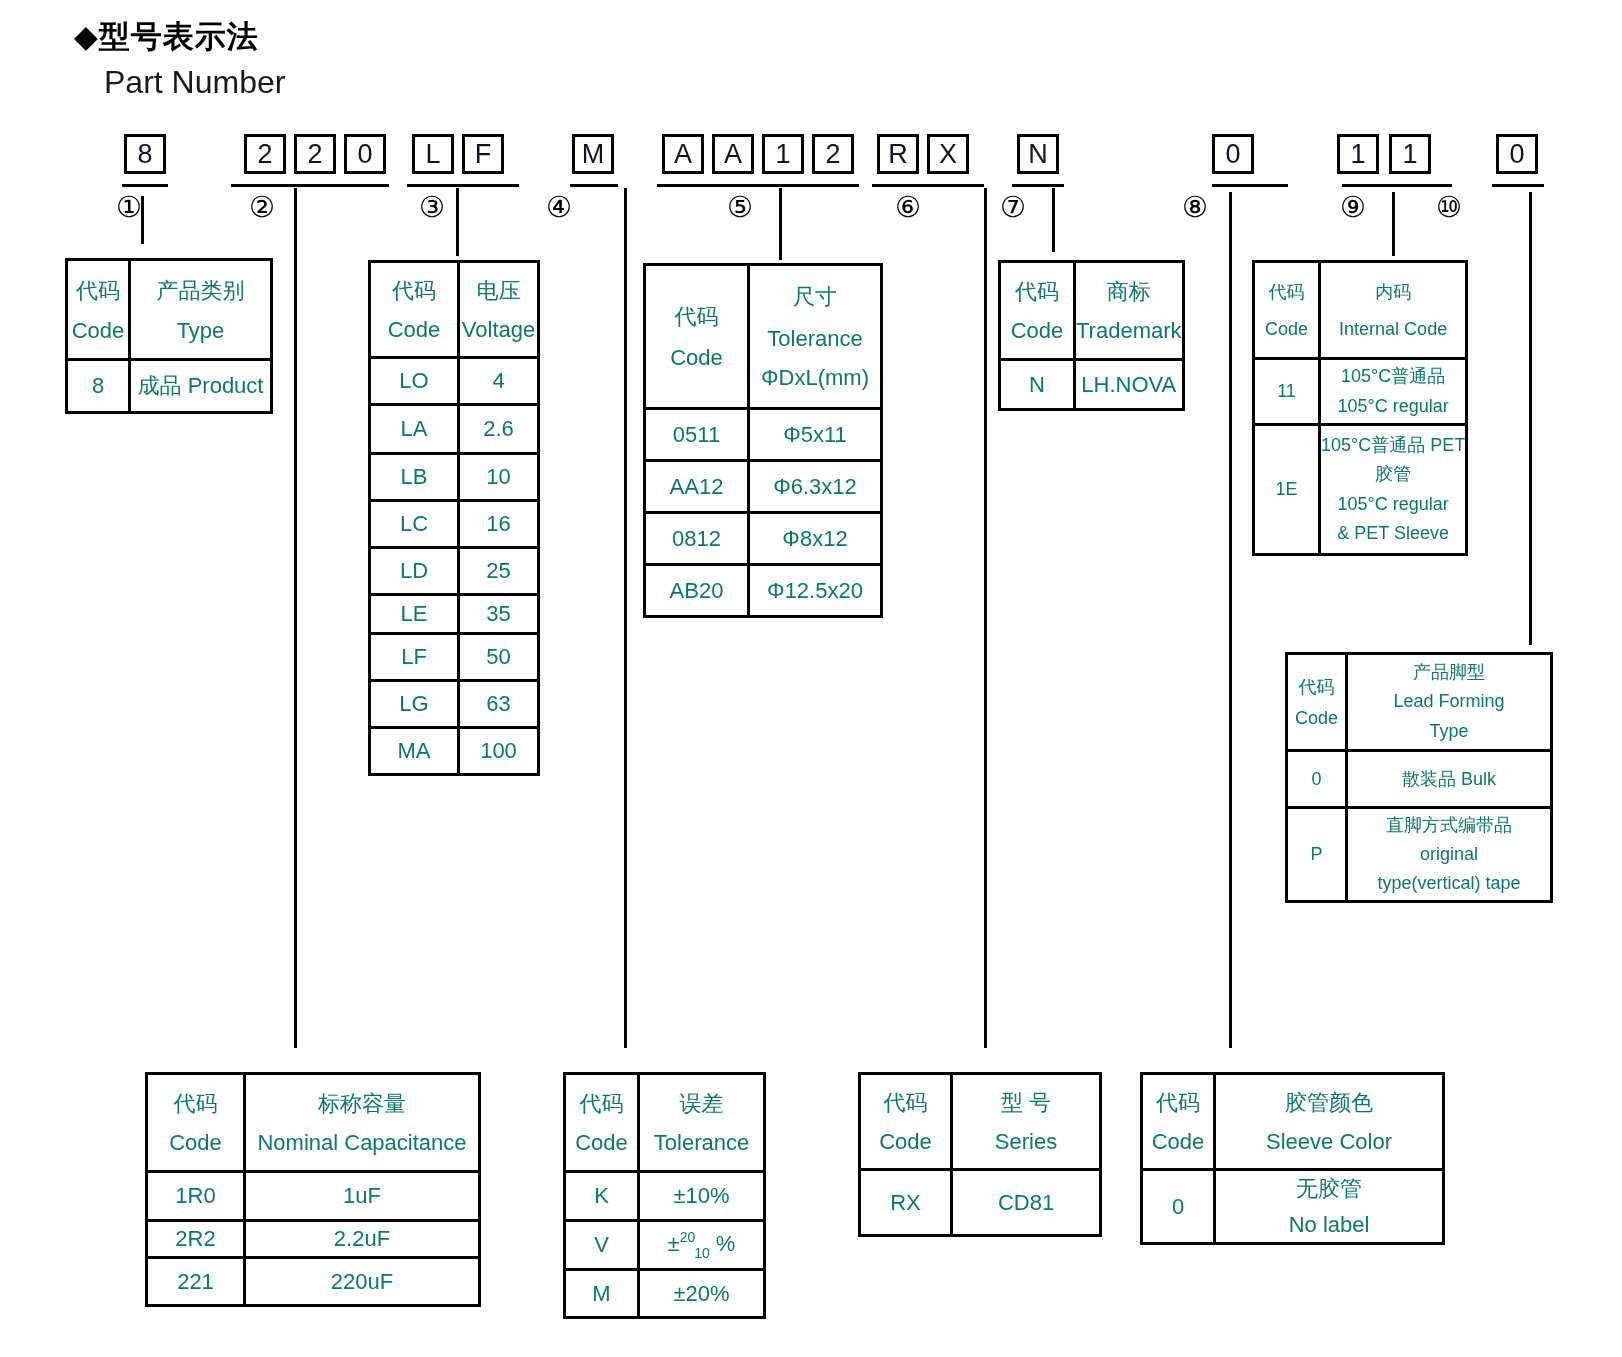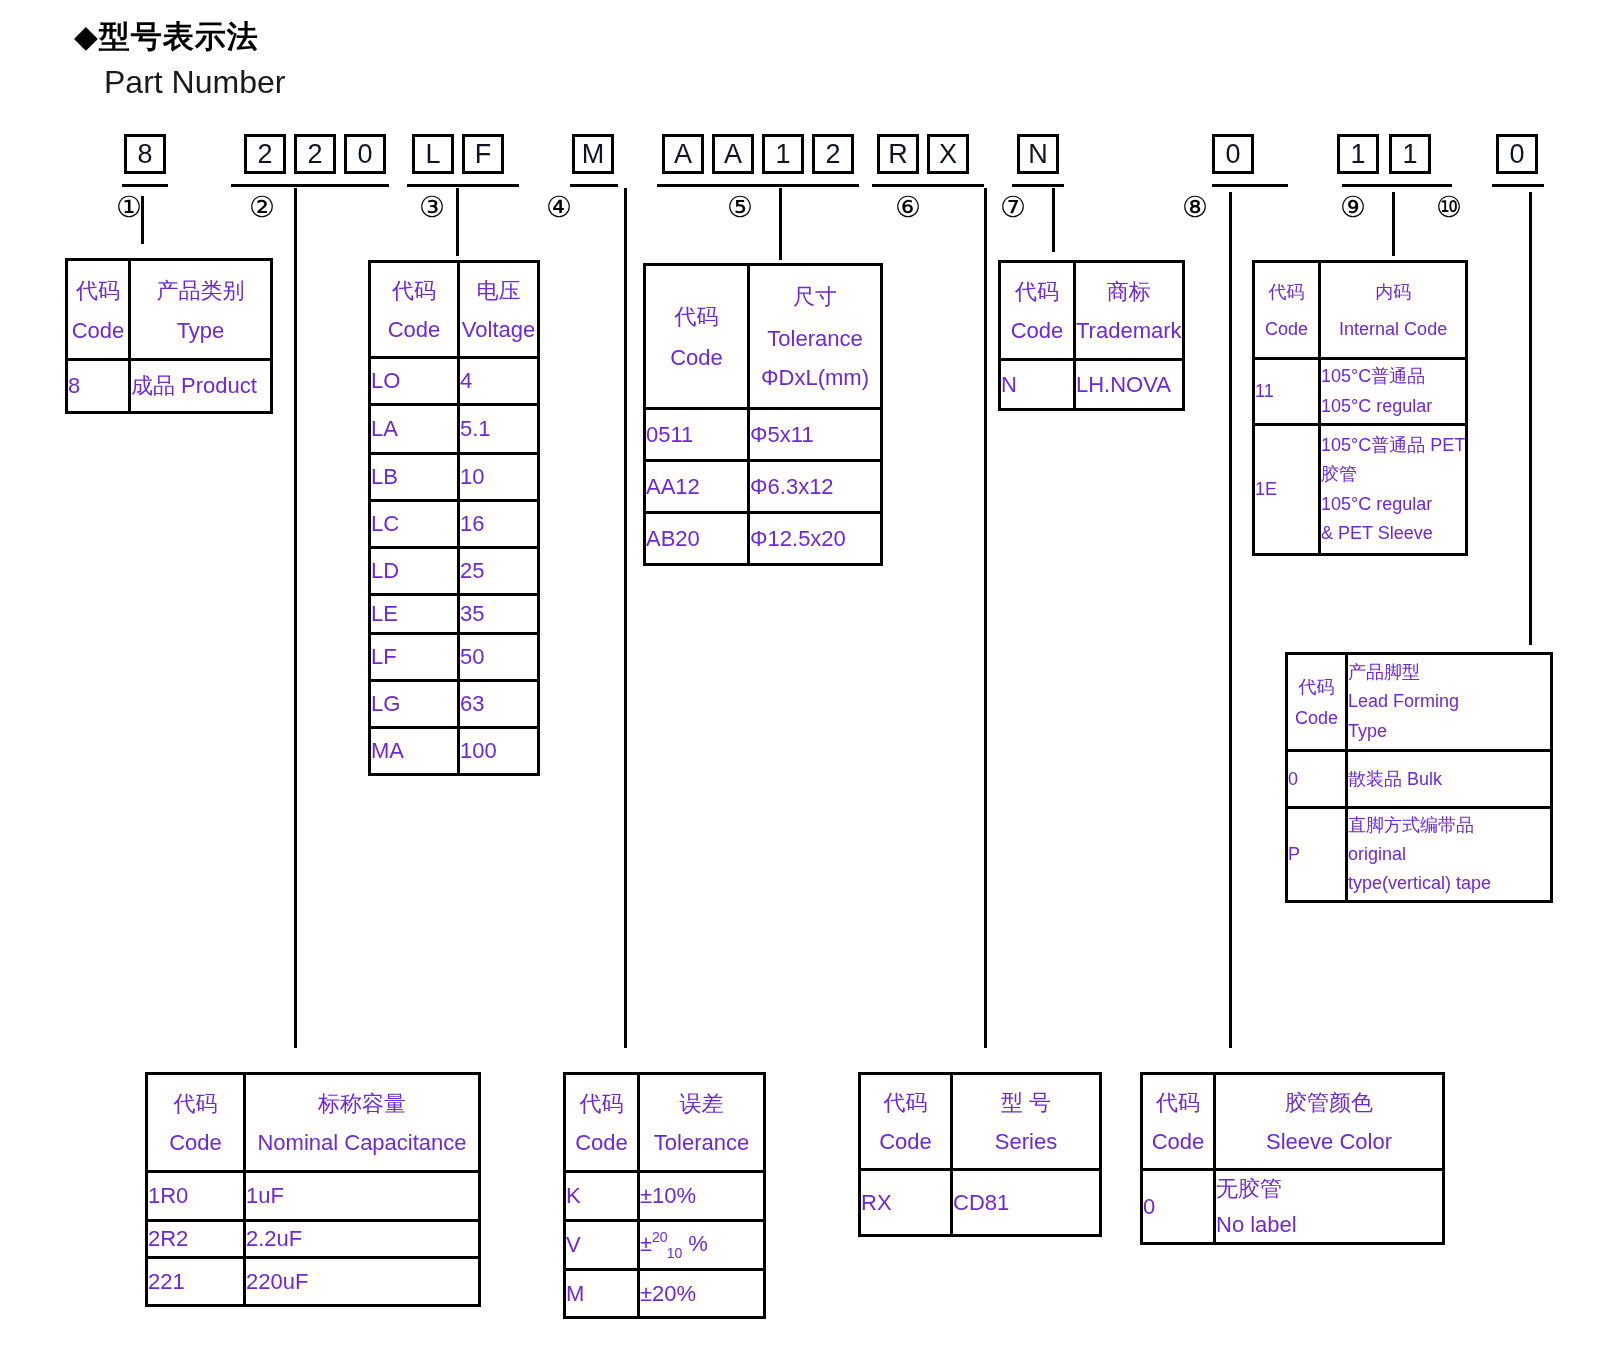--- a/index.html
+++ b/index.html
@@ -5,22 +5,22 @@
   html,body{margin:0;padding:0;background:#ffffff;}
   #page{position:relative;width:1622px;height:1357px;background:#fff;overflow:hidden;
         font-family:"Liberation Sans","DejaVu Sans",sans-serif;color:#000;}
   .h-zh{position:absolute;left:74px;top:16px;font-size:31px;font-weight:600;letter-spacing:1px;}
   .h-en{position:absolute;left:104px;top:64px;font-size:32px;font-weight:400;color:#1a1a1a;}
   .pn-box{position:absolute;top:134px;width:42px;height:40px;border:3px solid #000;box-sizing:border-box;
           display:flex;align-items:center;justify-content:center;font-size:27px;color:#101321;}
   .pn-line{position:absolute;top:184px;height:3px;background:#000;}
   .pn-num{position:absolute;top:193px;font-size:29px;line-height:1;color:#000;}
   .vline{position:absolute;width:2.5px;background:#000;}
-  table.dt{position:absolute;border-collapse:collapse;table-layout:fixed;text-align:left;
-           font-size:22px;color:#6d28d9;background:#fff;padding-left:28px;}
+  table.dt{position:absolute;border-collapse:collapse;table-layout:fixed;text-align:center;
+           font-size:22px;color:#0f766e;background:#fff;padding-left:28px;}
   table.dt td{border:3px solid #000;padding:0;vertical-align:middle;white-space:nowrap;}
   table.t18{font-size:18px;}
   .hs{display:flex;flex-direction:column;justify-content:space-evenly;align-items:center;}
   .ml div{line-height:1.62;}
   sup.tol{font-size:14px;vertical-align:9px;}
   sub.tol{font-size:14px;vertical-align:-7px;margin-left:-1px;}
   .usp{margin-left:6px;}
 </style>
 </head>
 <body>
@@ -128,21 +128,21 @@
         <span>Voltage</span>
             </div>
           </td>
     </tr>
     <tr style="height:47px">
           <td>LO</td>
           <td>4</td>
         </tr>
     <tr style="height:49px">
           <td>LA</td>
-          <td>5.1</td>
+          <td>2.6</td>
         </tr>
     <tr style="height:47px">
           <td>LB</td>
           <td>10</td>
         </tr>
     <tr style="height:47px">
           <td>LC</td>
           <td>16</td>
         </tr>
     <tr style="height:47px">
@@ -189,20 +189,24 @@
             </div>
           </td>
     </tr>
     <tr style="height:52px">
           <td>0511</td>
           <td>Φ5x11</td>
         </tr>
     <tr style="height:52px">
           <td>AA12</td>
           <td>Φ6.3x12</td>
+        </tr>
+    <tr style="height:52px">
+          <td>0812</td>
+          <td>Φ8x12</td>
         </tr>
     <tr style="height:52px">
           <td>AB20</td>
           <td>Φ12.5x20</td>
         </tr>
   </tbody>
     </table>
 
   <table class="dt" style="left:998px;top:260px">
     <colgroup>

